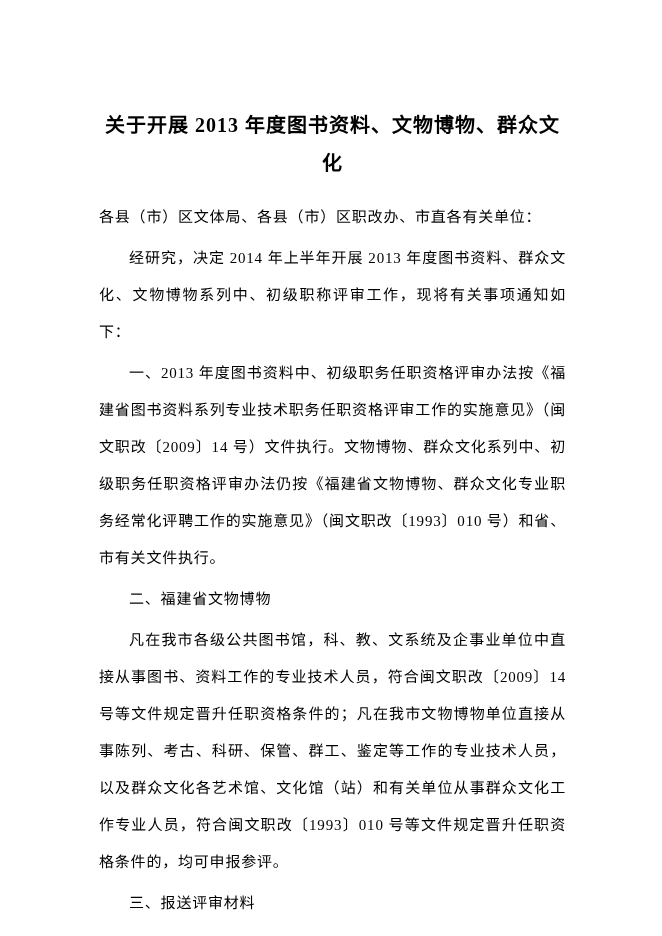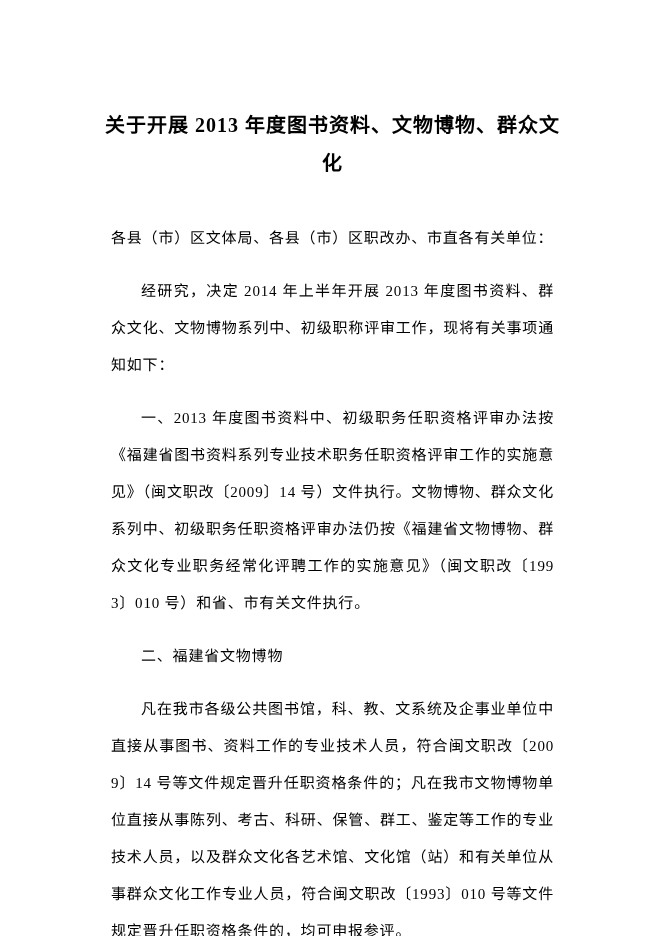--- a/index.html
+++ b/index.html
@@ -15,32 +15,32 @@
     font-family: "Liberation Serif", "DejaVu Serif", serif;
   }
   .page {
     box-sizing: border-box;
     width: 662px;
     height: 936px;
     padding: 106px 92px 0 95px;
     background: #ffffff;
   }
   .doc-title {
-    margin: 0 0 38px 0;
+    margin: 0 0 17px 0;
     font-size: 20px;
     font-weight: bold;
     text-align: center;
     line-height: 38px;
     letter-spacing: 1px;
   }
   .title-line {
     display: block;
   }
   .para {
-    margin: 16px;
+    margin: 4px;
     font-size: 15px;
     line-height: 37px;
     text-align: justify;
     text-indent: 2em;
     letter-spacing: 0.8px;
     word-break: break-all;
   }
   .para.no-indent {
     text-indent: 0;
   }

